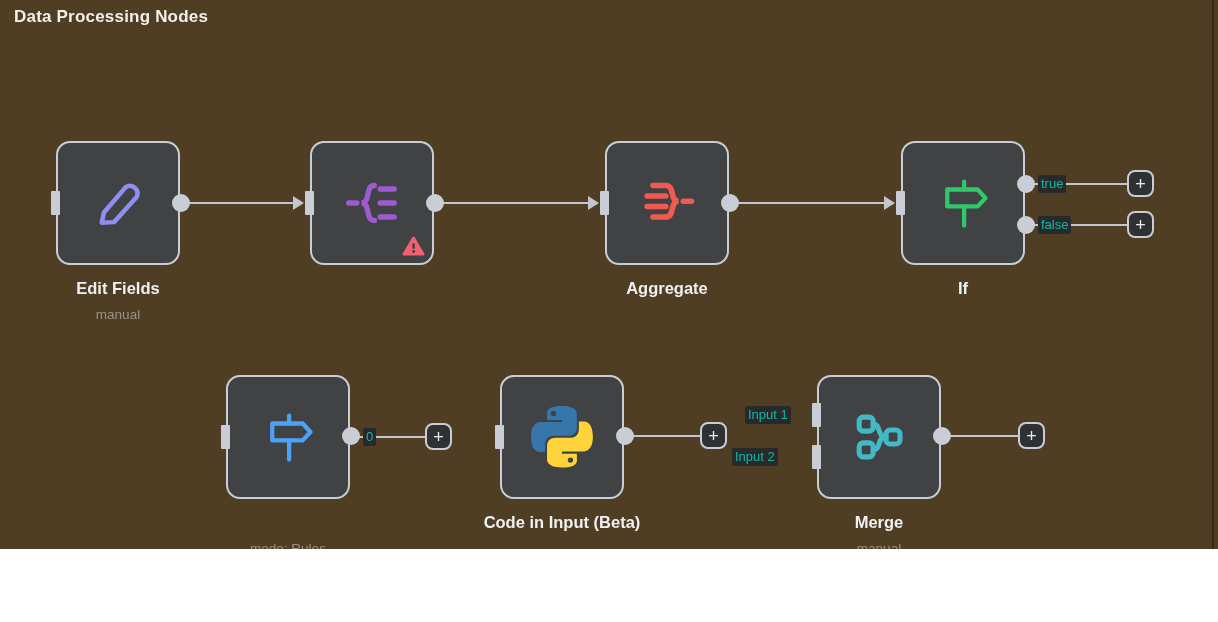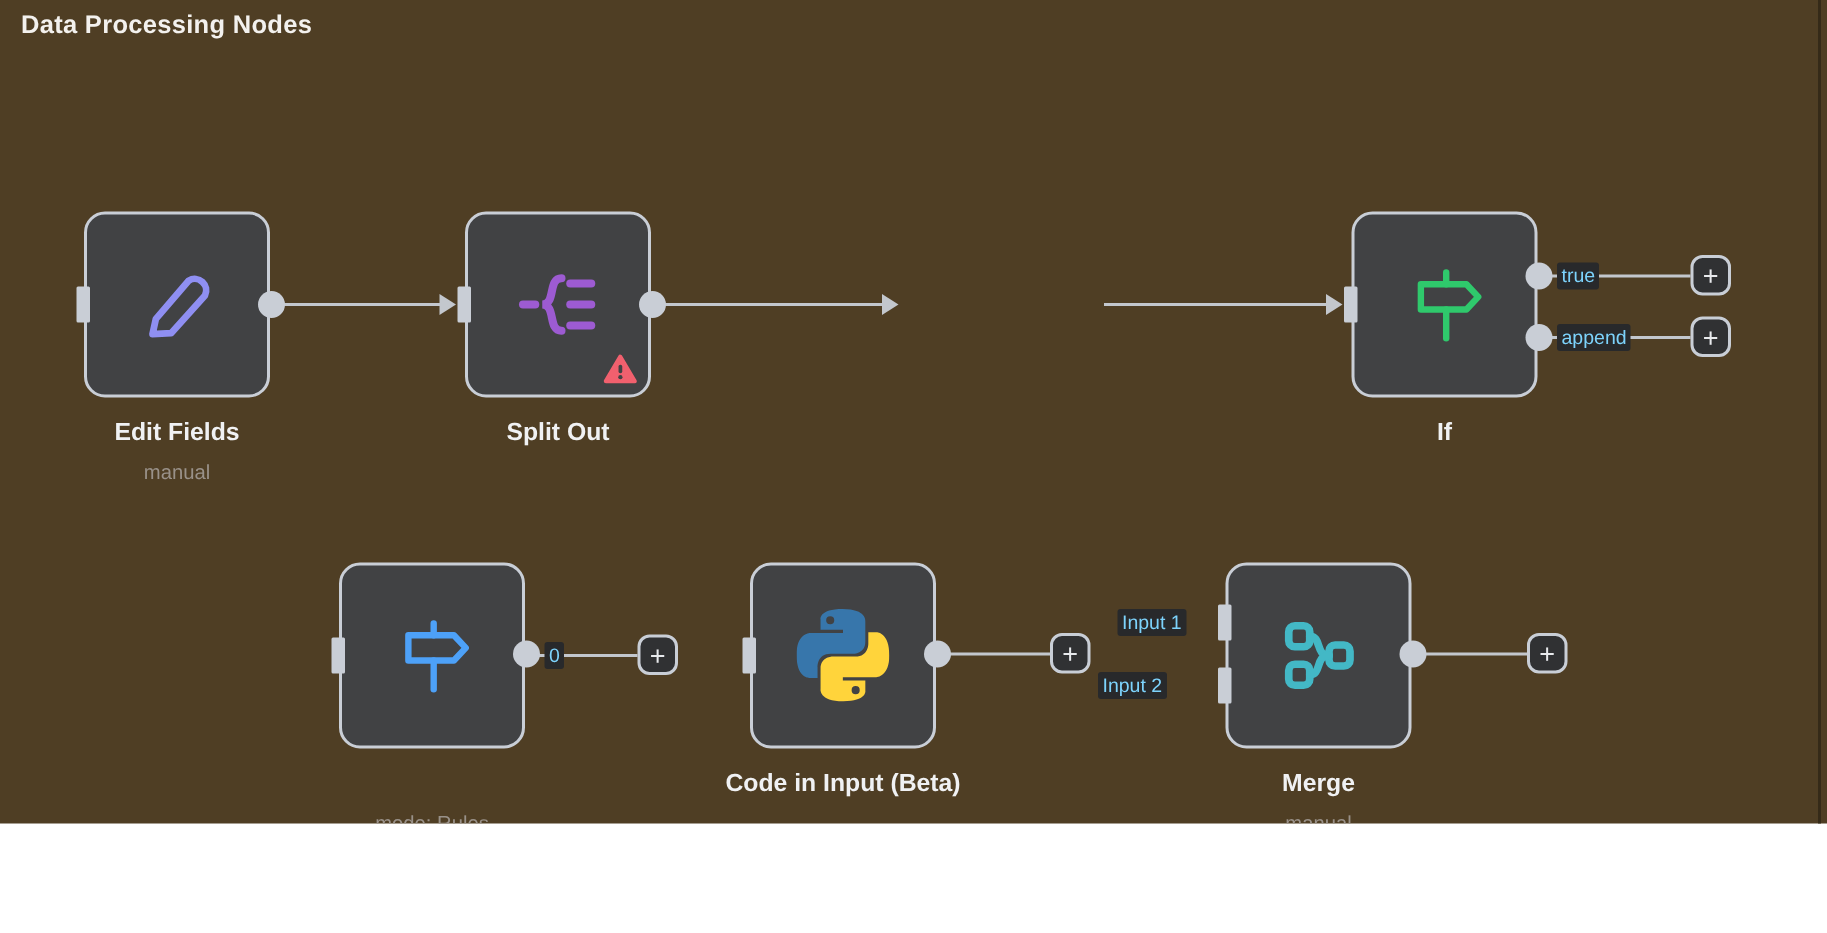--- a/index.html
+++ b/index.html
@@ -14,21 +14,21 @@
   .in-conn { position:absolute; left:-5px; width:9px; height:24px; background:#c9ced6; border-radius:1px; z-index:3; }
   .out-conn { position:absolute; right:-10px; width:18px; height:18px; background:#c9ced6; border-radius:50%; z-index:3; }
   .node-label { position:absolute; left:-88px; width:300px; text-align:center; font-size:16.5px; font-weight:bold; color:#f0f1f3; }
   .node-subtitle { position:absolute; left:-88px; width:300px; text-align:center; font-size:13.5px; color:#999189; }
   .label-top { top:138px; }
   .subtitle-top { top:166px; }
 
   .edge { position:absolute; height:2px; background:#c3c7cd; }
   .edge-arrow { position:absolute; width:0; height:0; border-top:7px solid transparent; border-bottom:7px solid transparent; border-left:11px solid #c3c7cd; }
 
-  .chip { position:absolute; transform:translateY(-50%); background:#28292b; color:#7dd3fc; font-size:13px; line-height:18px; padding:0 3px; border-radius:2px; white-space:nowrap; z-index:4; }
+  .chip { position:absolute; transform:translateY(-50%); background:#28292b; color:#14b8a6; font-size:13px; line-height:18px; padding:0 3px; border-radius:2px; white-space:nowrap; z-index:4; }
 
   .plus-btn { position:absolute; width:27px; height:27px; background:#303133; border:2px solid #c9ced6; border-radius:8px; color:#e8eaed; font-size:18px; line-height:22px; text-align:center; font-family:"Liberation Sans",sans-serif; cursor:pointer; padding:0; z-index:4; }
 
   .warn-badge { position:absolute; right:7px; bottom:6px; width:23px; height:21px; }
   svg { display:block; }
 </style>
 </head>
 <body>
 
 <div class="canvas">
@@ -41,21 +41,21 @@
 
   <div class="edge" style="left:441px;top:202px;width:148px"></div>
   <div class="edge-arrow" style="left:588px;top:196px"></div>
 
   <div class="edge" style="left:736px;top:202px;width:149px"></div>
   <div class="edge-arrow" style="left:884px;top:196px"></div>
 
   <div class="edge" style="left:1032px;top:183px;width:95px"></div>
   <div class="edge" style="left:1032px;top:224px;width:95px"></div>
   <div class="chip" style="left:1038px;top:184px">true</div>
-  <div class="chip" style="left:1038px;top:225px">append</div>
+  <div class="chip" style="left:1038px;top:225px">false</div>
   <button class="plus-btn" style="left:1127px;top:170px">+</button>
   <button class="plus-btn" style="left:1127px;top:211px">+</button>
 
   <div class="edge" style="left:354px;top:436px;width:71px"></div>
   <div class="chip" style="left:363px;top:437px">0</div>
   <button class="plus-btn" style="left:425px;top:423px">+</button>
 
   <div class="edge" style="left:630px;top:435px;width:70px"></div>
   <button class="plus-btn" style="left:700px;top:422px">+</button>
 
@@ -88,23 +88,39 @@
         </g>
       </svg>
       <svg class="warn-badge" viewBox="0 0 24 22">
         <path d="M12 2 L22 19 H2 Z" fill="#f1606e" stroke="#f1606e" stroke-width="3" stroke-linejoin="round"></path>
         <rect x="10.8" y="7.5" width="2.6" height="6" rx="1.2" fill="#414244"></rect>
         <circle cx="12.1" cy="16.2" r="1.5" fill="#414244"></circle>
       </svg>
     </div>
     <div class="in-conn" style="top:50px"></div>
     <div class="out-conn" style="top:53px"></div>
-    <div class="node-label label-top">Split Out</div>
   </div>
 
+  <div class="node" style="left:605px;top:141px">
+    <div class="node-box">
+      <svg width="56" height="56" viewBox="0 0 48 48">
+        <g fill="none" stroke="#f05a50" stroke-width="4.8" stroke-linecap="round">
+          <path d="M12 9 H23"></path>
+          <path d="M7 18 H23"></path>
+          <path d="M7 27 H23"></path>
+          <path d="M12 36 H23"></path>
+          <path d="M23 9 C31 9 26 22.5 34 22.5 C26 22.5 31 36 23 36"></path>
+          <path d="M38 22.5 H45"></path>
+        </g>
+      </svg>
+    </div>
+    <div class="in-conn" style="top:50px"></div>
+    <div class="out-conn" style="top:53px"></div>
+    <div class="node-label label-top">Aggregate</div>
+  </div>
 
   <div class="node" style="left:901px;top:141px">
     <div class="node-box">
       <svg width="54" height="54" viewBox="0 0 48 48">
         <g fill="none" stroke="#2fc96c" stroke-width="3.8" stroke-linejoin="round" stroke-linecap="round">
           <path d="M25 5 V12"></path>
           <path d="M10 12 H37 L44 19.5 L37 27 H10 Z"></path>
           <path d="M25 27 V44"></path>
         </g>
       </svg>

